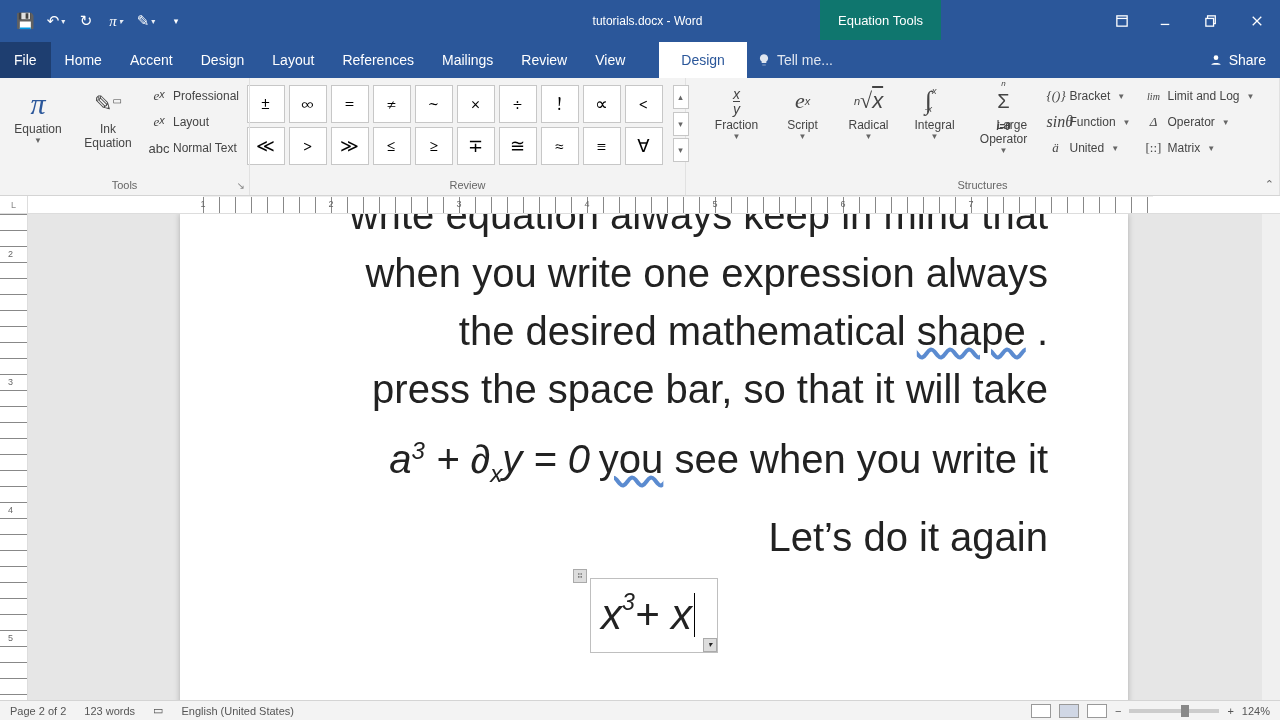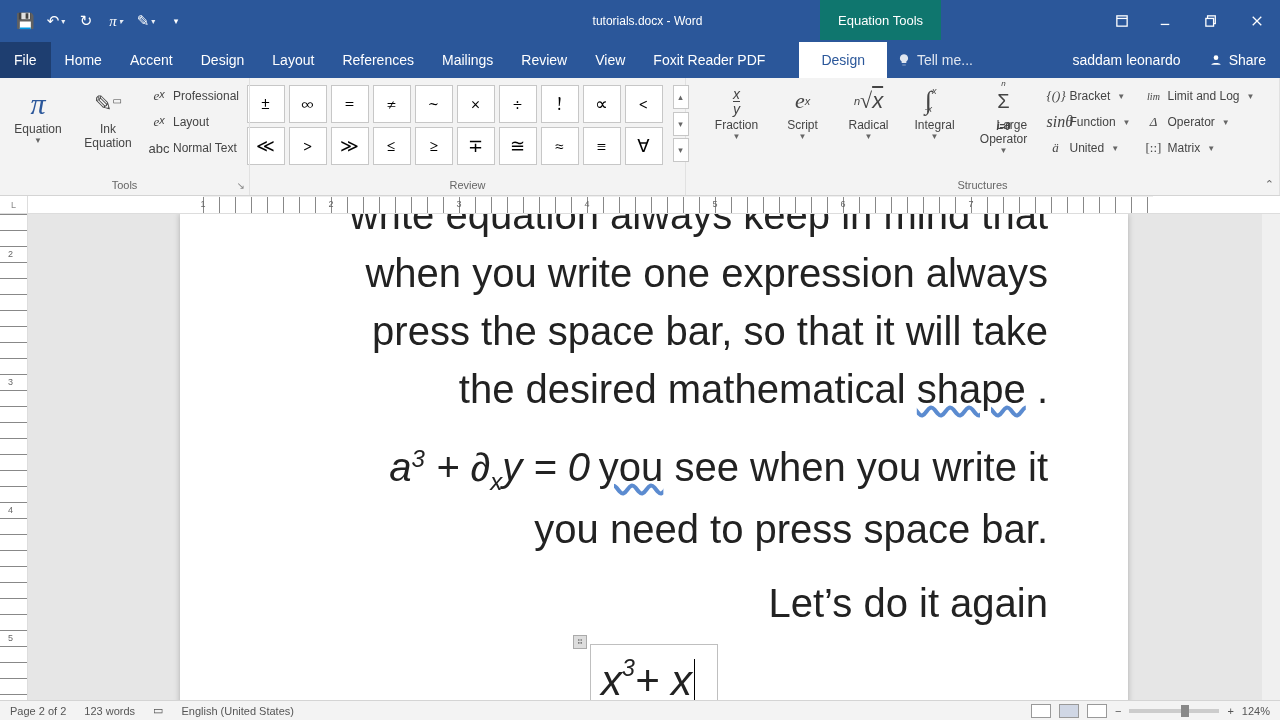--- a/index.html
+++ b/index.html
@@ -153,31 +153,29 @@
 <div class="tabbar">
   <div class="tab file">File</div>
   <div class="tab">Home</div>
   <div class="tab">Accent</div>
   <div class="tab">Design</div>
   <div class="tab">Layout</div>
   <div class="tab">References</div>
   <div class="tab">Mailings</div>
   <div class="tab">Review</div>
   <div class="tab">View</div>
-  <div class="tab">Foxit Reader PDF</div>
   <div style="width:20px;"></div>
   <div class="tab active-design">Design</div>
   <div class="tellme">
     <svg viewBox="0 0 24 24">
         <path d="M9 21h6v-1H9v1zm3-19a7 7 0 00-4 12.7V17h8v-2.3A7 7 0 0012 2z"></path>
       </svg>
     <span>Tell me...</span>
   </div>
   <div class="spacer"></div>
-  <div class="user">saddam leonardo</div>
   <div class="share">
     <svg viewBox="0 0 24 24">
         <circle cx="12" cy="8" r="4"></circle>
         <path d="M4 20c0-4 16-4 16 0"></path>
       </svg>
     <span>Share</span>
   </div>
 </div>
 
 <div class="ribbon">
@@ -347,30 +345,29 @@
         <div class="v-ruler-num" style="top: 168px;">3</div>
         <div class="v-ruler-num" style="top: 296px;">4</div>
         <div class="v-ruler-num" style="top: 424px;">5</div>
       </div>
   </div>
   <div class="canvas-wrap">
     <div class="page">
       <div class="doc-text">
         <div class="line0">write equation always keep in mind that</div>
         <div>when you write one expression always</div>
-        <div>press the space bar, so that it will take</div>
         <div>
           <span>the desired mathematical </span><span class="underline-wavy">shape</span><span> .</span>
         </div>
-        <div style="margin-top:20px;">
+        <div>press the space bar, so that it will take</div>
+        <div style="margin-top:12px;">
           <span class="mathspan">
             <span>a</span><sup>3</sup><span> + </span><span>∂</span><sub>x</sub><span>y</span><span> = 0</span>
           </span><span> </span><span class="underline-wavy">you</span><span> see when you write it</span>
         </div>
-        <div>you need to press space bar.</div>
         <div style="margin-top:16px;">Let’s do it again</div>
 
         <div class="eq-box-wrap">
           <div class="eq-box">
             <div class="eq-handle">⁞⁞</div>
             <span>x</span>
               <sup>3</sup>
               <span> + x</span>
               <span class="eq-cursor"></span>
             <div class="eq-dd">▾</div>

